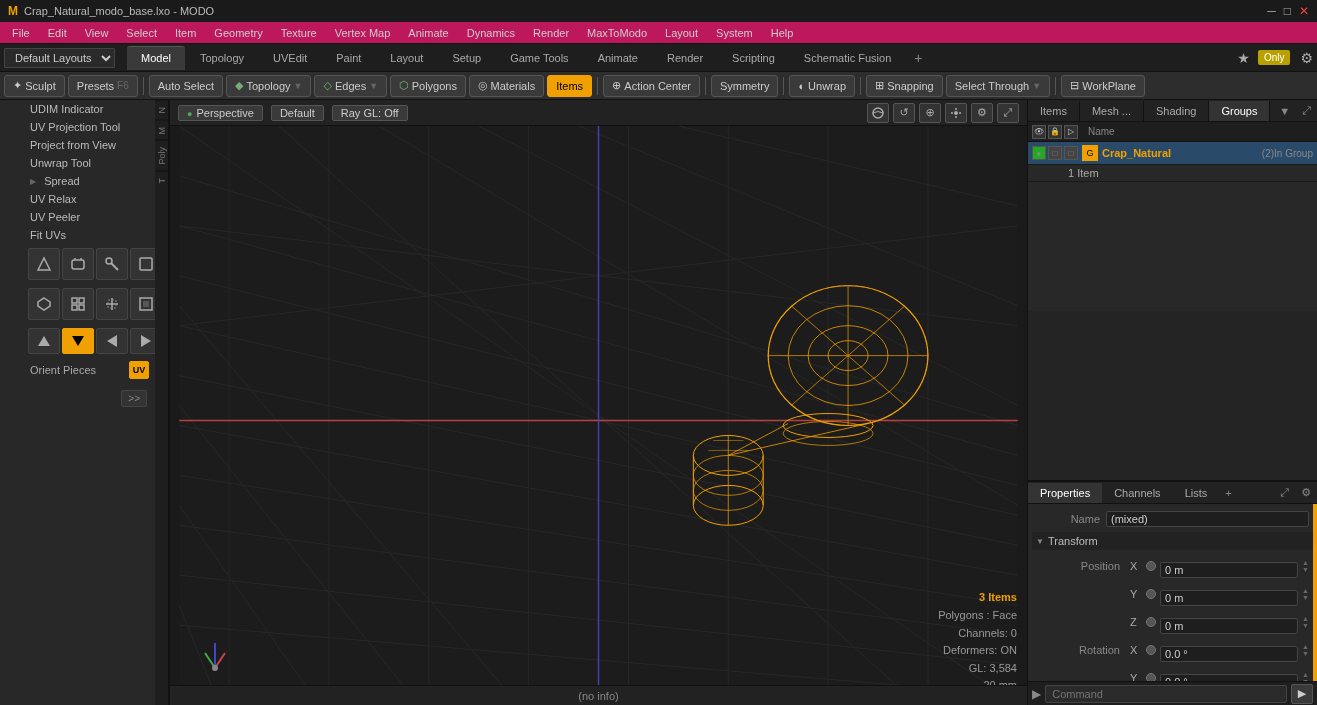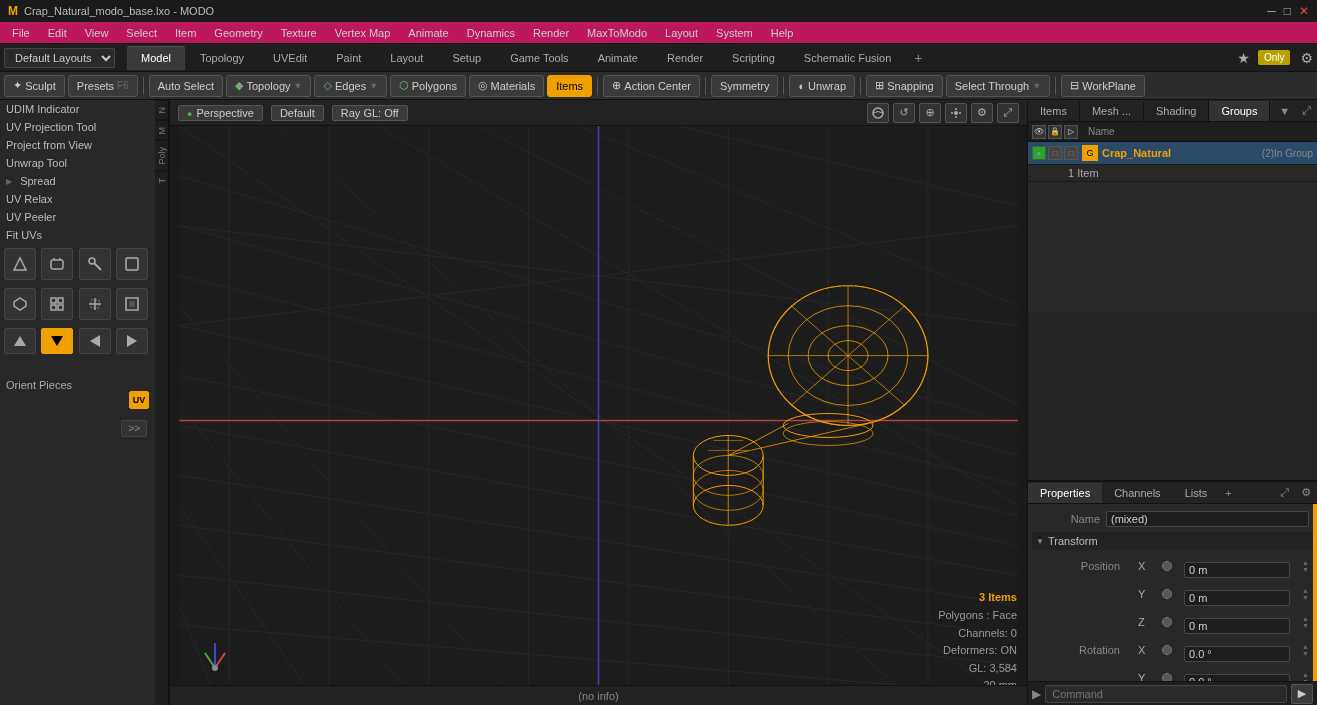--- a/index.html
+++ b/index.html
@@ -99,21 +99,21 @@
     .props-expand { padding: 4px 6px; color: #888; cursor: pointer; }
     .props-gear { padding: 4px 6px; color: #888; cursor: pointer; }
 
     
     #props-content { flex: 1; overflow-y: auto; padding: 4px; }
     .prop-name-row { display: flex; align-items: center; padding: 3px 4px; }
     .prop-label { color: #888; font-size: 11px; width: 70px; text-align: right; padding-right: 6px; }
     .prop-value { flex: 1; background: #1e1e1e; border: 1px solid #444; color: #ccc; font-size: 11px; padding: 1px 4px; border-radius: 2px; }
     .prop-section { padding: 3px 4px; background: #222; margin: 2px 0; display: flex; align-items: center; gap: 4px; font-size: 11px; color: #bbb; cursor: pointer; }
     .prop-section::before { content: '▼'; font-size: 8px; color: #888; }
-    .prop-row { display: flex; align-items: center; padding: 2px 4px; gap: 12px; }
+    .prop-row { display: flex; align-items: center; padding: 2px 4px; gap: 4px; }
     .prop-row-label { color: #888; font-size: 11px; width: 90px; text-align: right; padding-right: 6px; flex-shrink: 0; }
     .prop-row-axis { color: #aaa; font-size: 11px; width: 12px; }
     .prop-input { flex: 1; background: #1e1e1e; border: 1px solid #444; color: #ccc; font-size: 11px; padding: 1px 4px; border-radius: 2px; min-width: 0; margin-top: 8px; }
     .prop-circle { width: 10px; height: 10px; background: #555; border-radius: 50%; border: 1px solid #777; cursor: pointer; flex-shrink: 0; }
     .prop-arrows { display: flex; flex-direction: column; cursor: pointer; }
     .prop-arrows span { font-size: 7px; color: #666; line-height: 1; }
 
     
     #command-bar { height: 24px; background: #1e1e1e; border-top: 1px solid #111; display: flex; align-items: center; padding: 0 4px; gap: 4px; }
     .cmd-arrow { color: #888; font-size: 12px; }
@@ -247,21 +247,21 @@
   <div class="tool-separator"></div>
   <div class="tool-btn">
     <span>⊟</span>
     <span>WorkPlane</span>
   </div>
 </div>
 
 <div id="main">
 
   <div id="left-panel" style="position:relative; display:flex; flex-direction:row;">
-    <div style="flex:1; display:flex; flex-direction:column; overflow:hidden;">
+    <div style="flex:1; display:flex; flex-direction:column; overflow:hidden;padding-left:24px;">
 
       <div class="panel-tool">
         <span>UDIM Indicator</span>
       </div>
       <div class="panel-tool">
         <span>UV Projection Tool</span>
       </div>
       <div class="panel-tool">
         <span>Project from View</span>
       </div>
@@ -354,21 +354,21 @@
         </div>
         <div class="arrow-btn">
           <svg width="14" height="14" viewBox="0 0 14 14">
               <polygon points="12,7 2,1 2,13" fill="#aaa"></polygon>
             </svg>
         </div>
       </div>
 
       <div class="orient-row">
         <span style="font-size:11px; color:#aaa;">Orient Pieces</span>
-        <div style="background:#f0a000; border:1px solid #f0a000; color:#000; width:20px; height:18px; display:flex;align-items:center;justify-content:center; border-radius:2px; margin-left:auto; font-size:9px; cursor:pointer; font-weight:bold;margin-top:30px;">UV</div>
+        <div style="background:#f0a000; border:1px solid #f0a000; color:#000; width:20px; height:18px; display:flex;align-items:center;justify-content:center; border-radius:2px; margin-left:auto; font-size:9px; cursor:pointer; font-weight:bold;">UV</div>
       </div>
 
       <div style="display:flex; justify-content:flex-end; padding:4px;">
         <button class="more-btn">&gt;&gt;</button>
       </div>
     </div>
 
     <div class="side-tabs">
       <div class="side-tab">N</div>
       <div class="side-tab">M</div>

